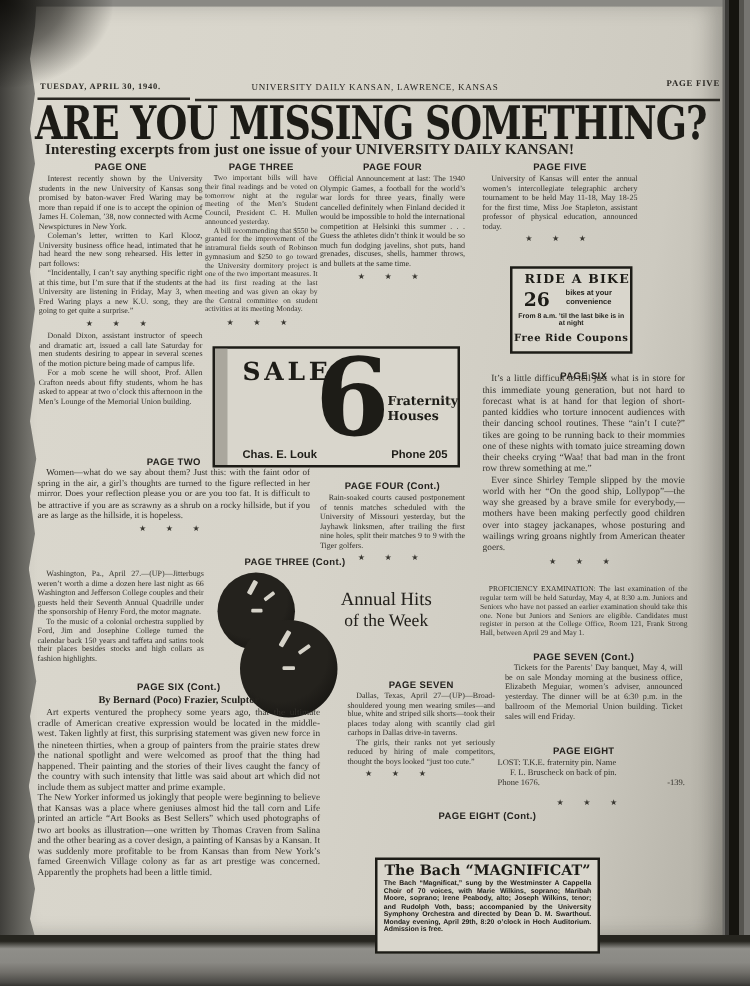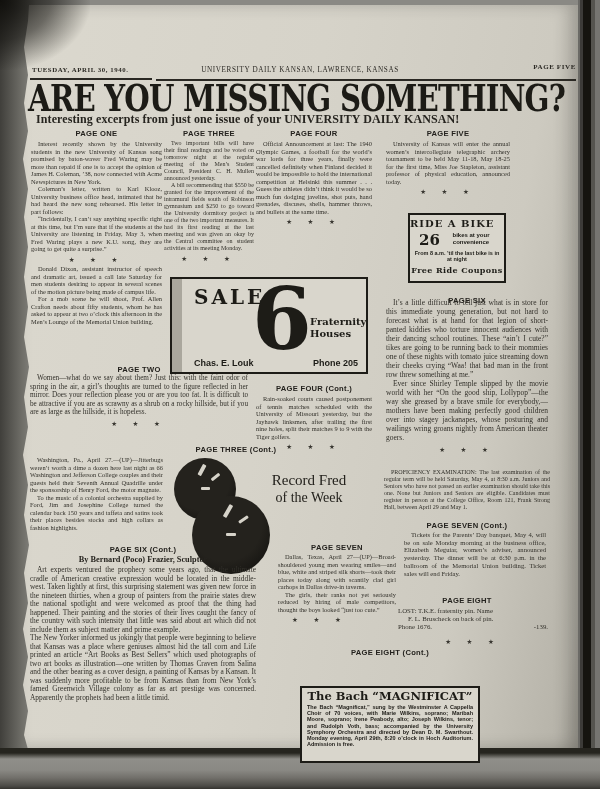--- a/index.html
+++ b/index.html
@@ -93,21 +93,21 @@
       <div class="stars">★ ★ ★</div>
     </div>
 
     <div class="abs phead" style="left:386px;top:129px;width:124px;">PAGE FIVE</div>
     <div class="abs bodyblock fzA" style="left:386px;top:140px;width:124px;">
       <p>University of Kansas will enter the annual women’s intercollegiate telegraphic archery tournament to be held May 11-18, May 18-25 for the first time, Miss Joe Stapleton, assistant professor of physical education, announced today.</p>
       <div class="stars">★ ★ ★</div>
     </div>
 
     <div class="abs adbox" style="left:408px;top:213px;width:94px;height:66px;">
-      <div class="slab" style="text-align:left;margin-top:3px;font-size:10px;letter-spacing:1px;">RIDE A BIKE</div>
+      <div class="slab" style="text-align:right;margin-top:3px;font-size:10px;letter-spacing:1px;">RIDE A BIKE</div>
       <div class="abs slab" style="left:9px;top:16px;font-size:15px;">26</div>
       <div class="abs" style="left:33px;top:17px;width:56px;text-align:center;font-family:'Liberation Sans',sans-serif;font-weight:bold;font-size:6px;line-height:7px;color:#1d1c17;">bikes at your convenience</div>
       <div class="abs" style="left:4px;top:35px;width:86px;text-align:center;font-family:'Liberation Sans',sans-serif;font-weight:bold;font-size:5.5px;line-height:6.4px;color:#1d1c17;">From 8 a.m. ’til the last bike is in at night</div>
       <div class="abs slab" style="left:0;top:50px;width:94px;text-align:center;font-size:8px;letter-spacing:.4px;">Free Ride Coupons</div>
     </div>
 
     <div class="abs phead" style="left:386px;top:296px;width:162px;">PAGE SIX</div>
     <div class="abs bodyblock fzD" style="left:386px;top:298px;width:162px;">
       <p>It’s a little difficult to tell just what is in store for this immediate young generation, but not hard to forecast what is at hand for that legion of short-panted kiddies who torture innocent audiences with their dancing school routines. These “ain’t I cute?” tikes are going to be running back to their mommies one of these nights with tomato juice streaming down their cheeks crying “Waa! that bad man in the front row threw something at me.”</p>
       <p>Ever since Shirley Temple slipped by the movie world with her “On the good ship, Lollypop”—the way she greased by a brave smile for everybody,—mothers have been making perfectly good children over into stagey jackanapes, whose posturing and wailings wring groans nightly from American theater goers.</p>
@@ -172,21 +172,21 @@
         <div class="dash" style="left:26px;top:6px;width:4px;height:12px;transform:rotate(28deg);"></div>
         <div class="dash" style="left:40px;top:14px;width:3px;height:10px;transform:rotate(52deg);"></div>
         <div class="dash" style="left:27px;top:29px;width:9px;height:3px;"></div>
       </div>
       <div class="disc" style="left:24px;top:38px;width:78px;height:78px;">
         <div class="dash" style="left:34px;top:8px;width:4px;height:14px;transform:rotate(30deg);"></div>
         <div class="dash" style="left:50px;top:18px;width:3px;height:11px;transform:rotate(55deg);"></div>
         <div class="dash" style="left:34px;top:37px;width:10px;height:3px;"></div>
       </div>
     </div>
-    <div class="abs feature-serif" style="left:250px;top:472px;width:118px;text-align:center;font-size:15px;">Record Fred</div>
+    <div class="abs feature-serif" style="left:250px;top:472px;width:118px;text-align:center;font-size:15px;">Annual Hits</div>
     <div class="abs feature-serif" style="left:250px;top:490px;width:118px;text-align:center;font-size:14px;">of the Week</div>
 
     <div class="abs phead" style="left:30px;top:545px;width:226px;">PAGE SIX (Cont.)</div>
     <div class="abs" style="left:30px;top:555px;width:226px;text-align:center;font-weight:bold;font-size:8.3px;color:#26241f;">By Bernard (Poco) Frazier, Sculptor</div>
     <div class="abs bodyblock fzH" style="left:30px;top:566px;width:226px;">
       <p>Art experts ventured the prophecy some years ago, that the ultimate cradle of American creative expression would be located in the middle-west. Taken lightly at first, this surprising statement was given new force in the nineteen thirties, when a group of painters from the prairie states drew the national spotlight and were welcomed as proof that the thing had happened. Their painting and the stories of their lives caught the fancy of the country with such intensity that little was said about art which did not include them as subject matter and prime example.</p>
       <p class="ni">The New Yorker informed us jokingly that people were beginning to believe that Kansas was a place where geniuses almost hid the tall corn and Life printed an article “Art Books as Best Sellers” which used photographs of two art books as illustration—one written by Thomas Craven from Salina and the other bearing as a cover design, a painting of Kansas by a Kansan. It was suddenly more profitable to be from Kansas than from New York’s famed Greenwich Village colony as far as art prestige was concerned. Apparently the prophets had been a little timid.</p>
     </div>
 
     <div class="abs phead" style="left:278px;top:543px;width:118px;">PAGE SEVEN</div>

